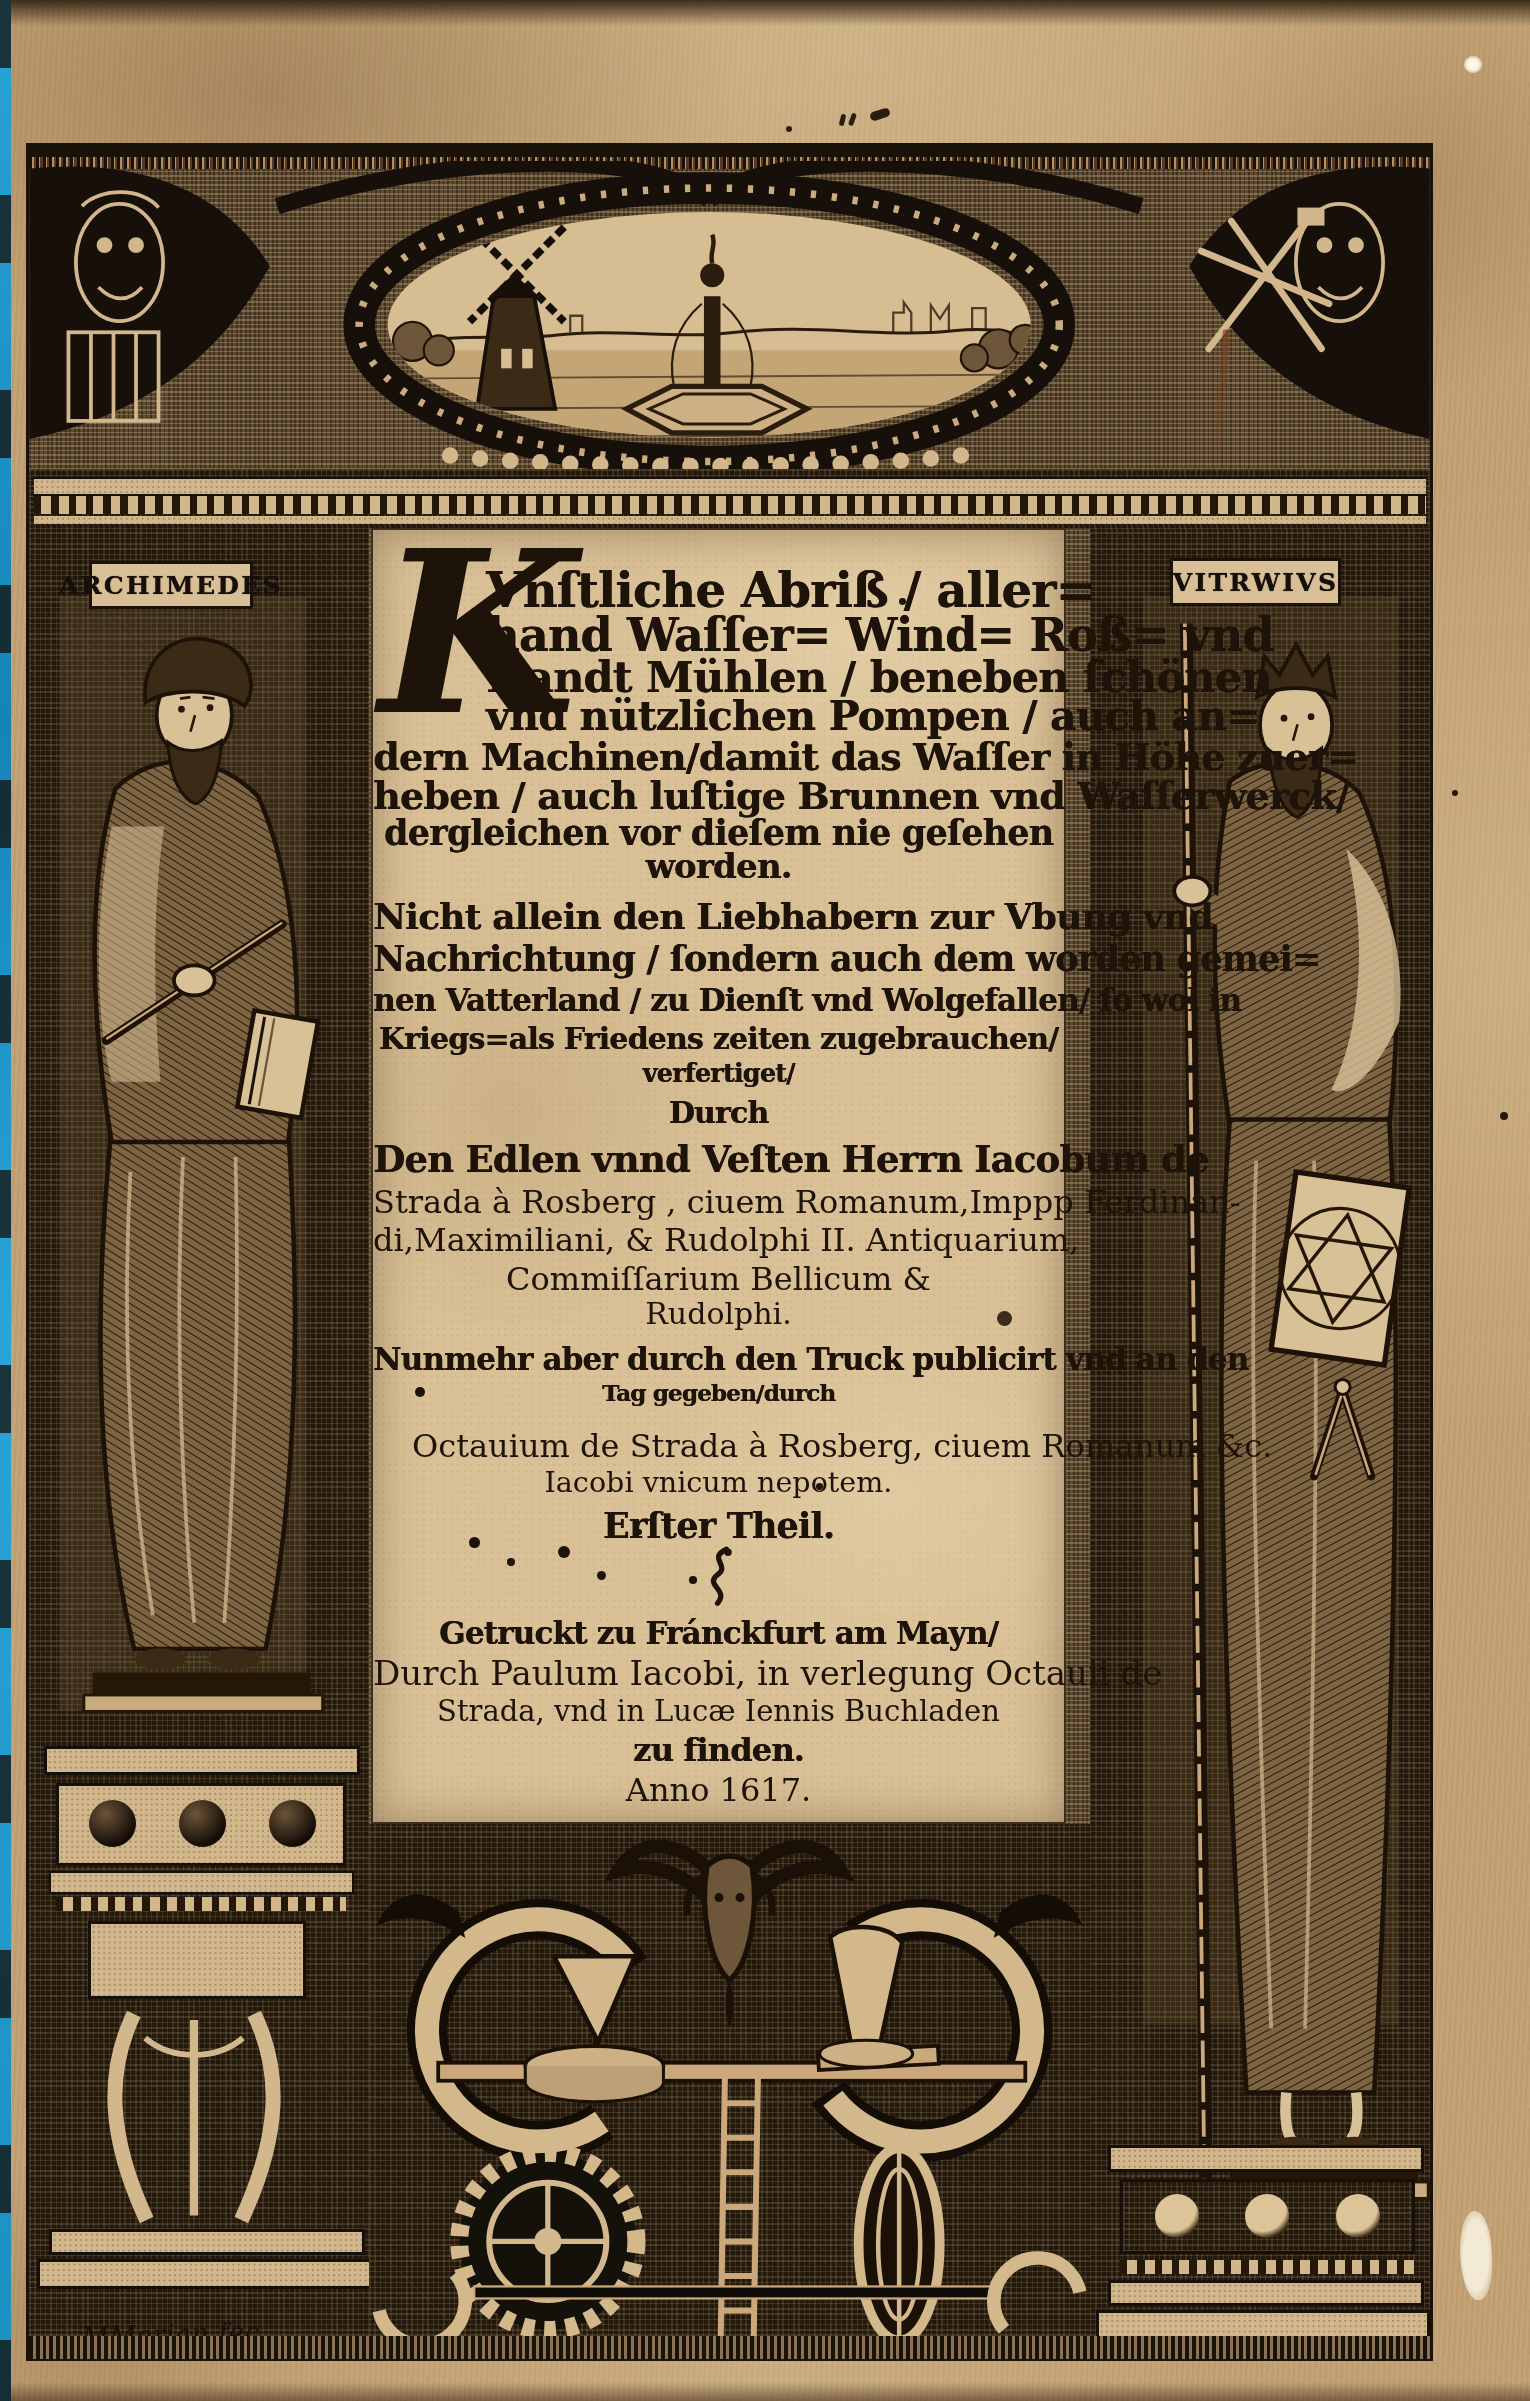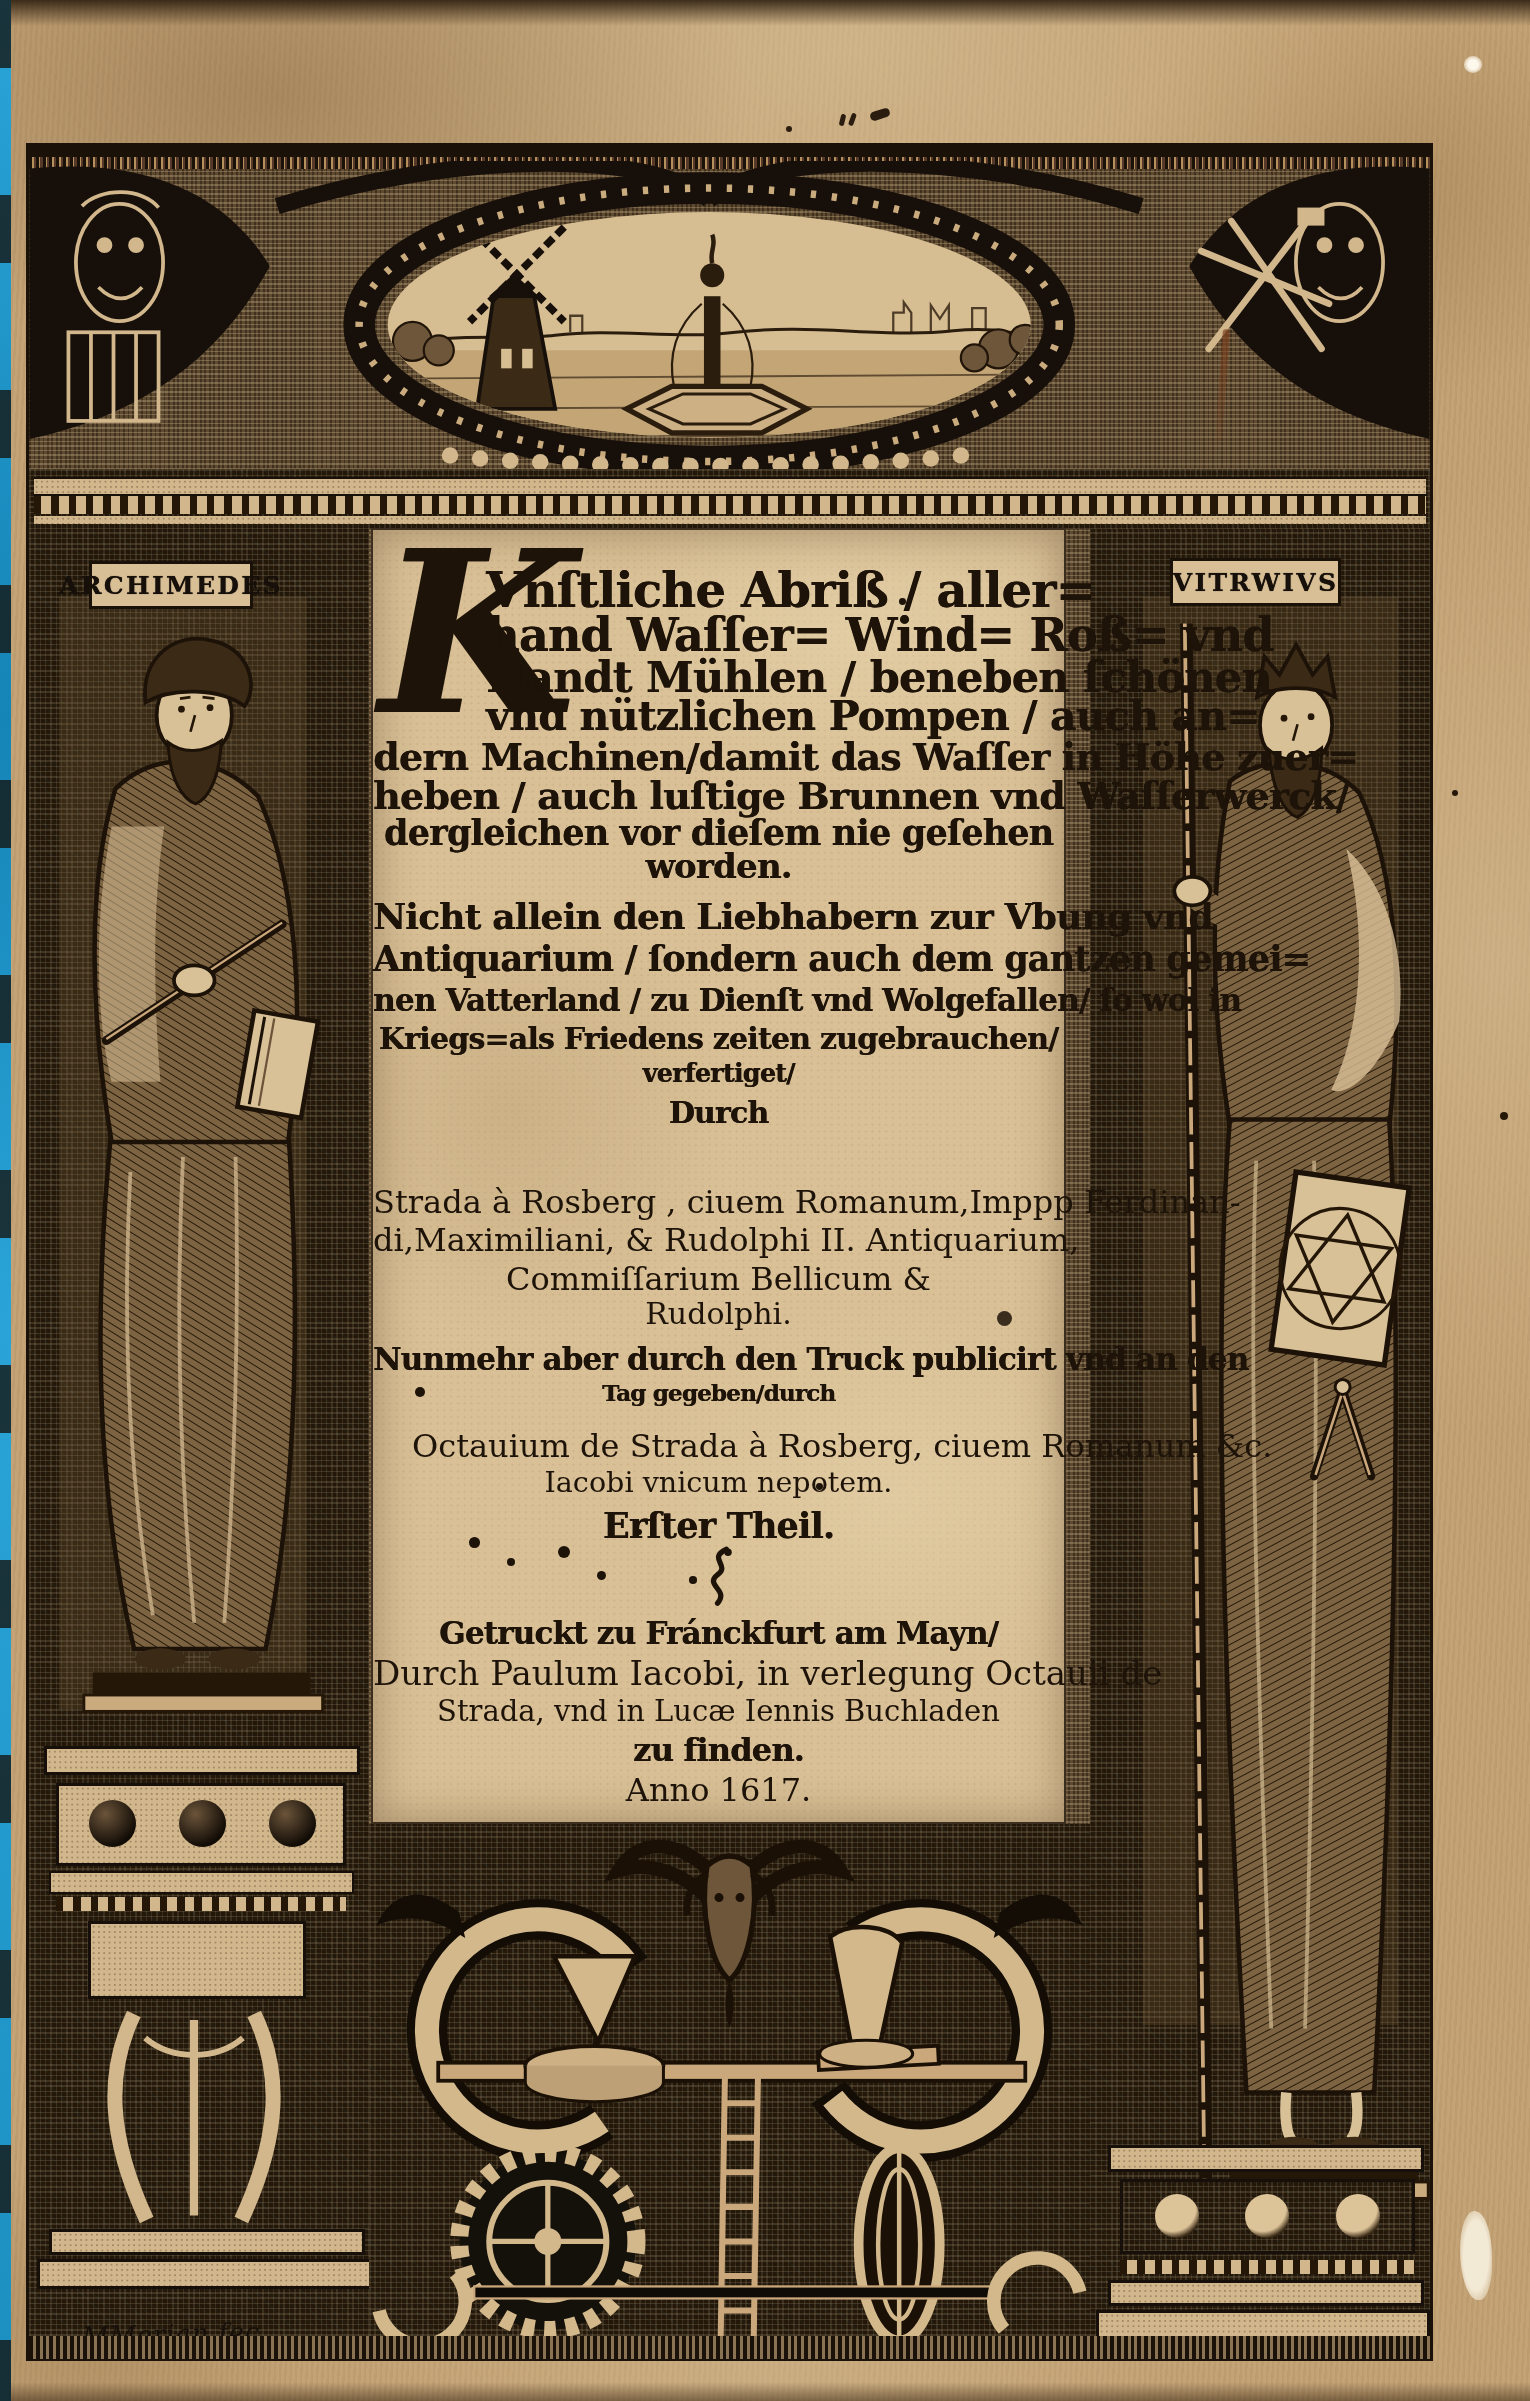--- a/index.html
+++ b/index.html
@@ -319,26 +319,27 @@
       <div class="ln frak indent" style="top:32px;font-size:48px;">Vnſtliche Abriß / aller=</div>
       <div class="ln frak indent" style="top:78px;font-size:46px;">hand Waſſer= Wind= Roß= vnd</div>
       <div class="ln frak indent" style="top:122px;font-size:43px;">Handt Mühlen / beneben ſchönen</div>
       <div class="ln frak indent" style="top:162px;font-size:41px;">vnd nützlichen Pompen / auch an=</div>
       <div class="ln frak" style="top:204px;font-size:38px;">dern Machinen/damit das Waſſer in Höhe zuer=</div>
       <div class="ln frak" style="top:243px;font-size:38px;">heben / auch luſtige Brunnen vnd Waſſerwerck/</div>
       <div class="ln frak" style="top:282px;font-size:35px;">dergleichen vor dieſem nie geſehen</div>
       <div class="ln frak" style="top:316px;font-size:34px;">worden.</div>
 
       <div class="ln frak" style="top:365px;font-size:36px;">Nicht allein den Liebhabern zur Vbung vnd</div>
-      <div class="ln frak" style="top:408px;font-size:35px;">Antiquarium / ſondern auch dem gantzen gemei=</div>
+      <div class="ln frak" style="top:408px;font-size:35px;">Nachrichtung / ſondern auch dem worden gemei=</div>
       <div class="ln frak" style="top:452px;font-size:31px;">nen Vatterland / zu Dienſt vnd Wolgefallen/ ſo wol in</div>
       <div class="ln frak" style="top:491px;font-size:30px;">Kriegs=als Friedens zeiten zugebrauchen/</div>
       <div class="ln frak" style="top:528px;font-size:25.5px;">verfertiget/</div>
       <div class="ln frak" style="top:565px;font-size:30px;">Durch</div>
 
+      <div class="ln frak" style="top:607px;font-size:37px;">Den Edlen vnnd Veſten Herrn Iacobum de</div>
       <div class="ln roman" style="top:653px;font-size:32px;">Strada à Rosberg , ciuem Romanum,Imppp Ferdinan-</div>
       <div class="ln roman" style="top:691px;font-size:32px;">di,Maximiliani, &amp; Rudolphi II. Antiquarium,</div>
       <div class="ln roman" style="top:730px;font-size:32px;">Commiſſarium Bellicum &amp;</div>
       <div class="ln roman" style="top:766px;font-size:30px;">Rudolphi.</div>
 
       <div class="ln frak" style="top:811px;font-size:31px;">Nunmehr aber durch den Truck publicirt vnd an den</div>
       <div class="ln frak" style="top:849px;font-size:23px;">Tag gegeben/durch</div>
       <div class="ln roman" style="top:897px;font-size:32px;padding-left:39px;">Octauium de Strada à Rosberg, ciuem Romanum &amp;c.</div>
       <div class="ln roman" style="top:935px;font-size:28.6px;">Iacobi vnicum nepotem.</div>
 

